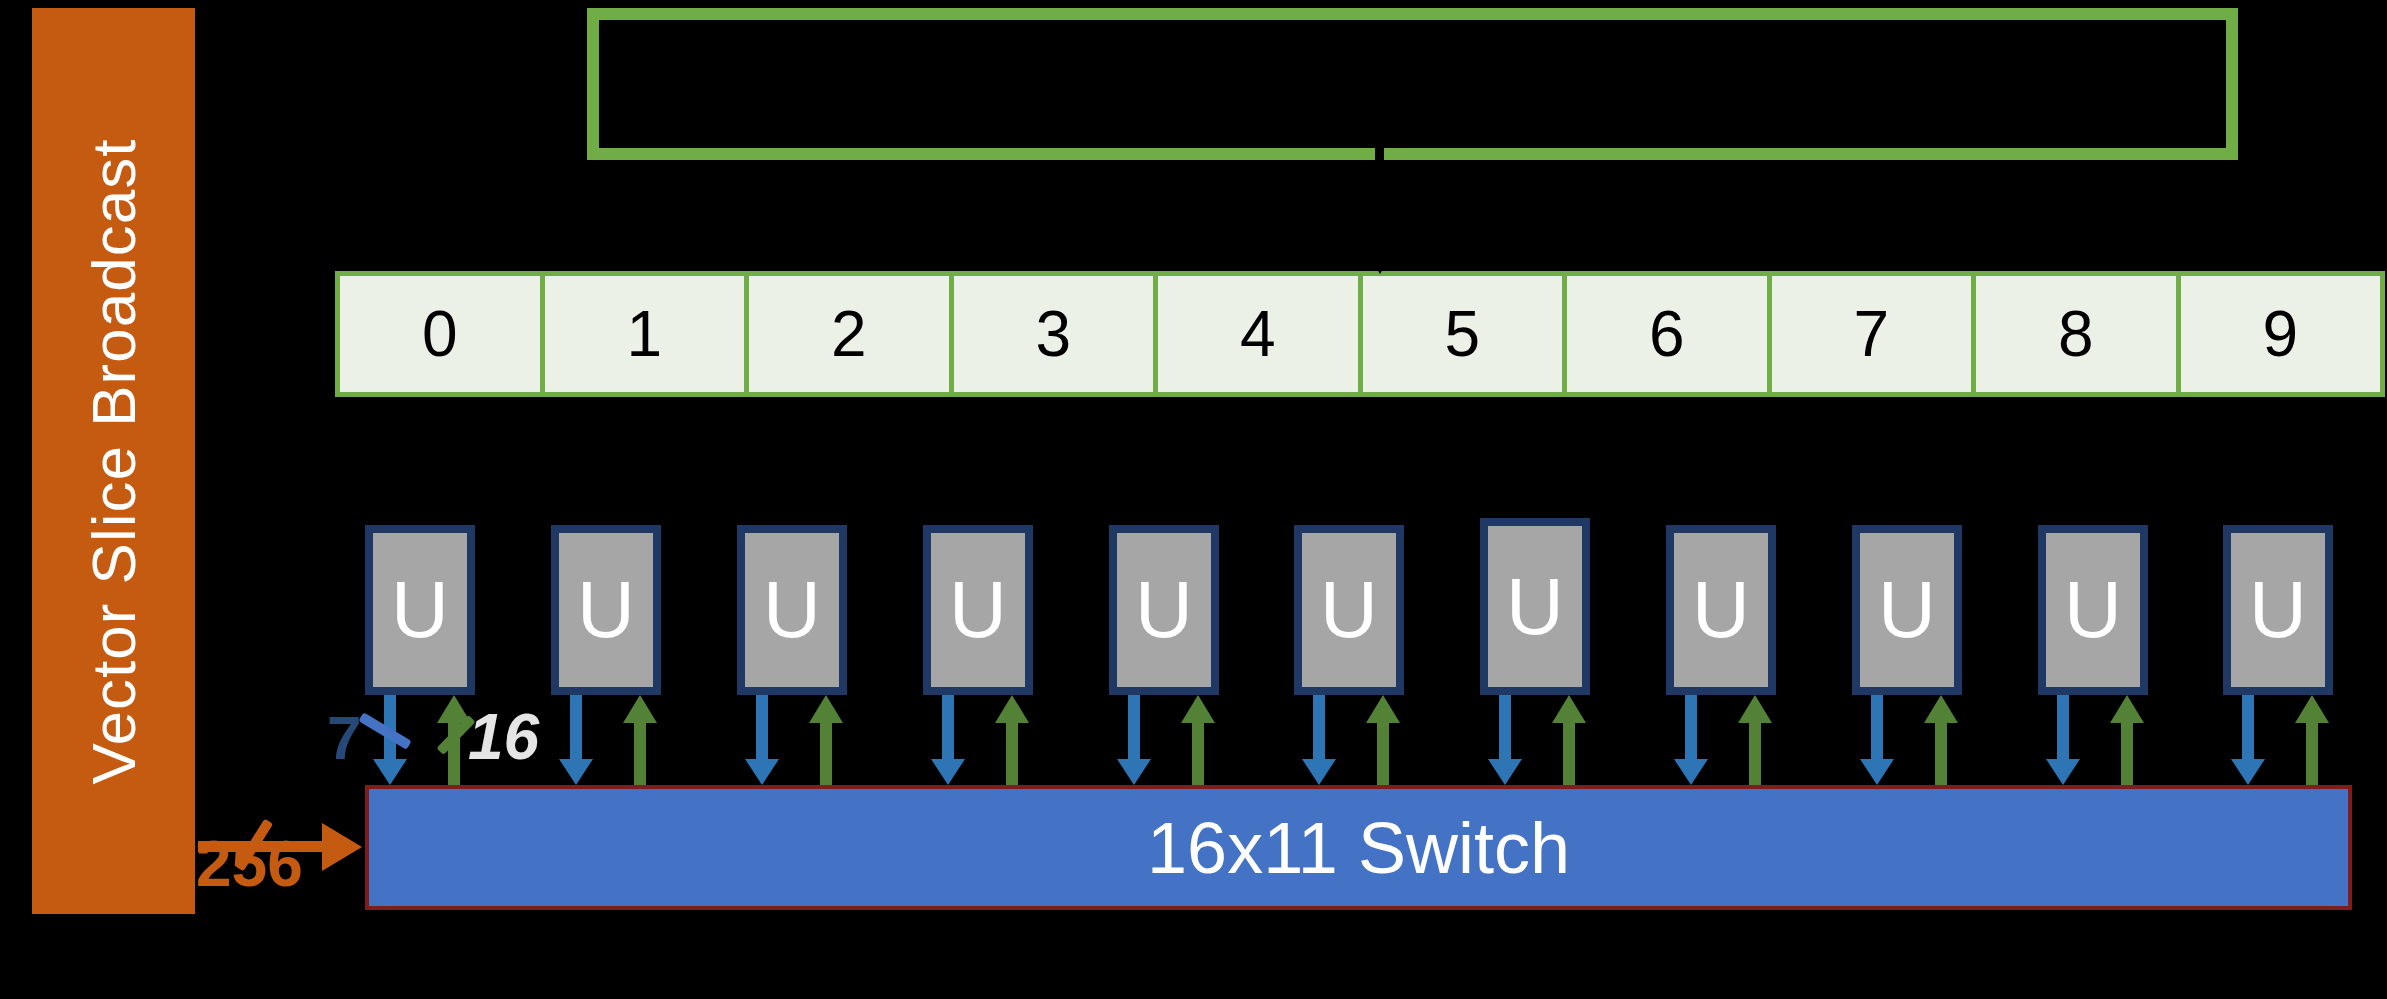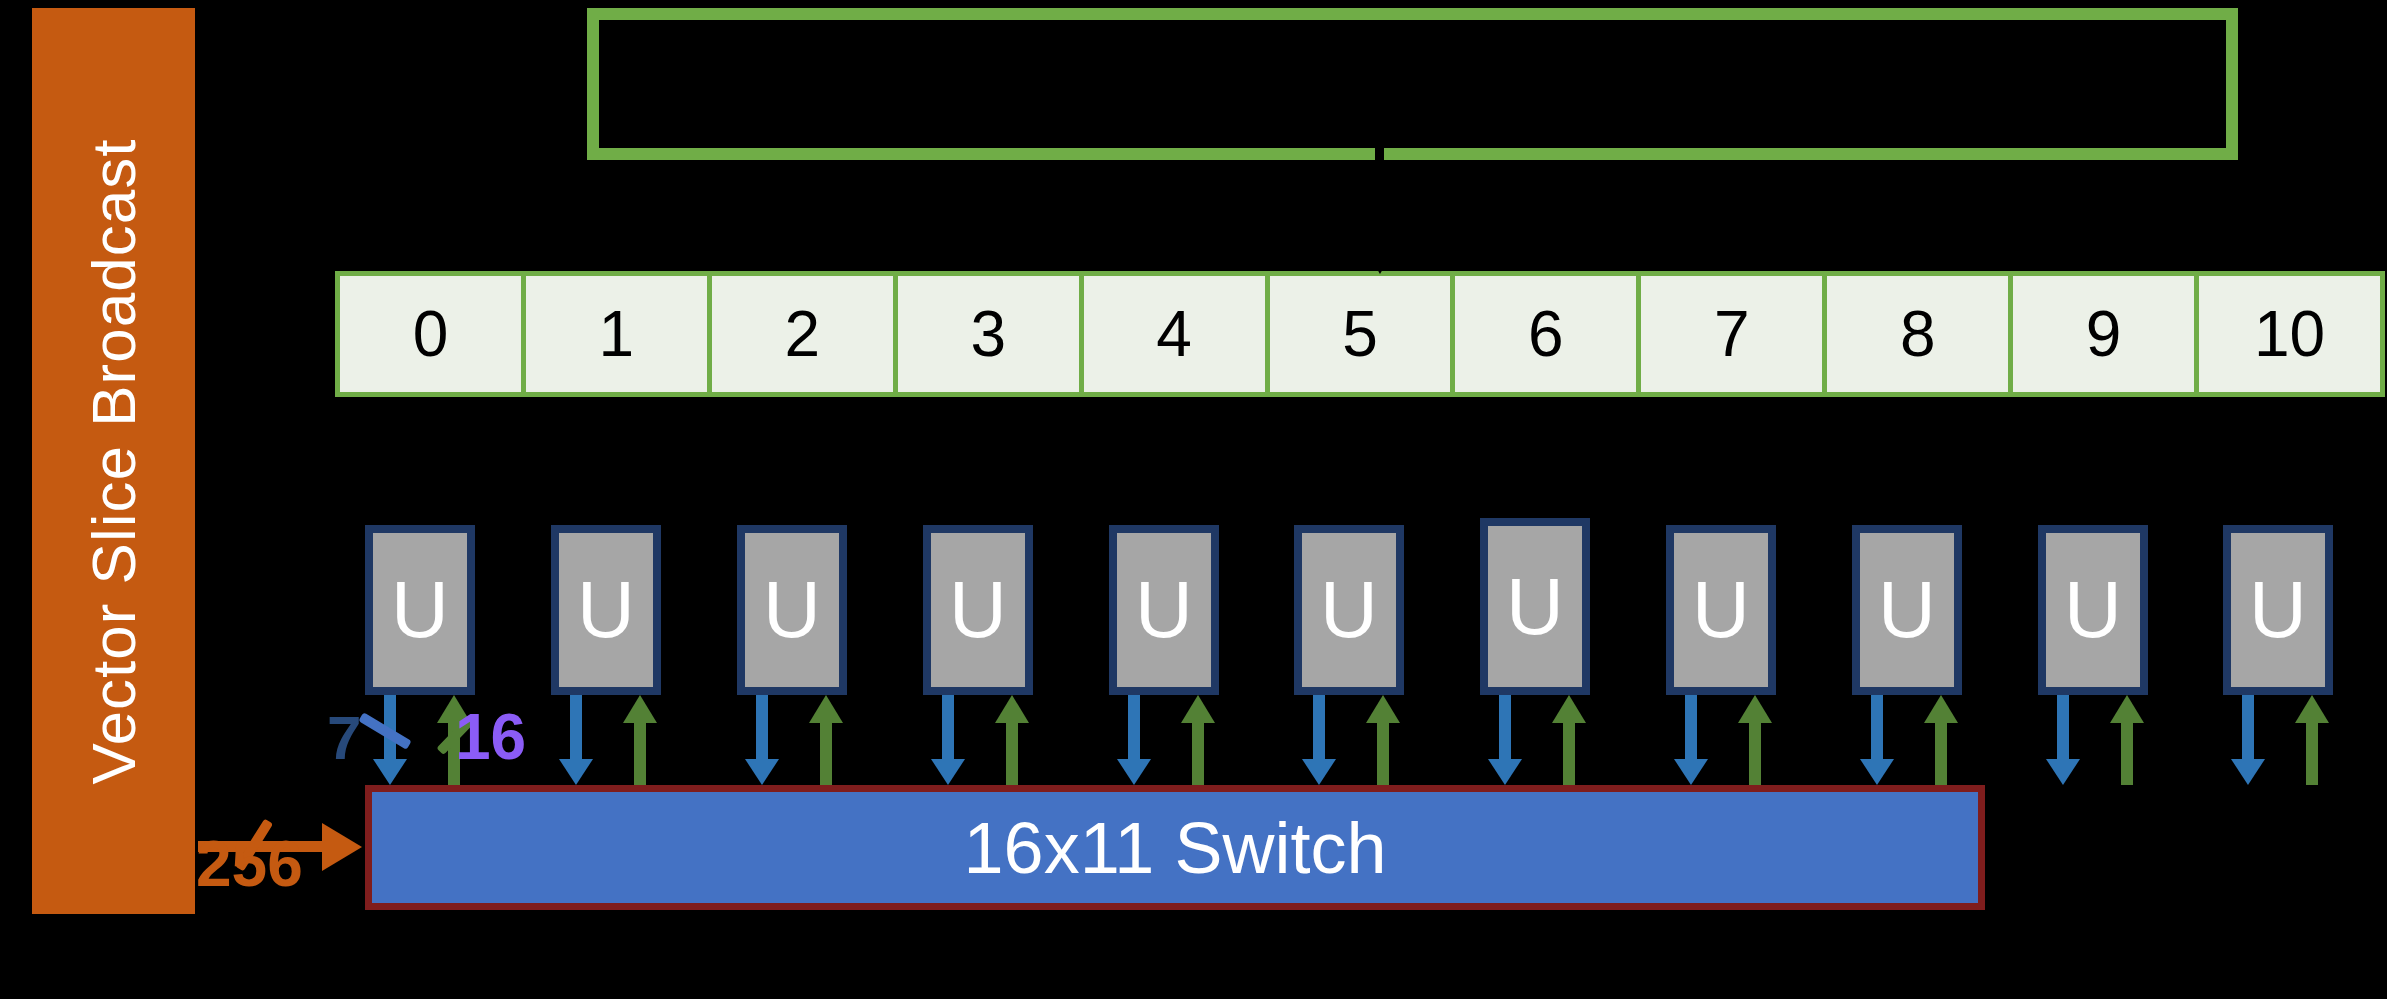--- a/index.html
+++ b/index.html
@@ -45,39 +45,39 @@
   .arr.down .shaft{top:0;height:66px;background:#2E75B6;}
   .arr.down .head{position:absolute;left:0;top:64px;width:0;height:0;
         border-left:17px solid transparent;border-right:17px solid transparent;
         border-top:26px solid #2E75B6;}
   .arr.up .head{position:absolute;left:0;top:0;width:0;height:0;
         border-left:17px solid transparent;border-right:17px solid transparent;
         border-bottom:28px solid #538135;}
   .arr.up .shaft{top:26px;height:64px;background:#538135;}
 
   
-  .switch{position:absolute;left:365px;top:785px;width:1620px;height:125px;
-        box-sizing:border-box;background:#4472C4;border:7px solid #7f1d1d;
+  .switch{position:absolute;left:365px;top:785px;width:1987px;height:125px;
+        box-sizing:border-box;background:#4472C4;border:4px solid #7f1d1d;
         display:flex;align-items:center;justify-content:center;
         color:#fff;font-size:72px;}
 
   
   .o-shaft{position:absolute;left:198px;top:841px;width:132px;height:11px;background:#C55A11;}
   .o-head{position:absolute;left:322px;top:823px;width:0;height:0;
         border-top:24px solid transparent;border-bottom:24px solid transparent;
         border-left:40px solid #C55A11;}
   .tick{position:absolute;width:10px;border-radius:3px;}
   .tick.orange{left:249px;top:817px;height:56px;background:#C55A11;transform:rotate(32deg);}
   .tick.blue{left:380px;top:703px;height:56px;background:#4472C4;transform:rotate(-59deg);}
   .tick.green{left:451px;top:712px;height:46px;background:#538135;transform:rotate(44deg);}
 
   
   .blabel{position:absolute;line-height:1;font-weight:600;}
   .lbl-7{left:327px;top:707px;color:#27497A;font-size:62px;}
-  .lbl-16{left:455px;top:705px;color:#8b5cf6;font-size:64px;}
+  .lbl-16{left:468px;top:705px;color:#e5e5e5;font-size:64px;font-style:italic;}
   .lbl-256{left:196px;top:832px;color:#C55A11;font-size:64px;}
 </style>
 </head>
 <body>
 
 <div class="canvas">
 
   <div class="vbar">
     <span class="vlabel">Vector Slice Broadcast</span>
   </div>
@@ -110,23 +110,20 @@
         <span>6</span>
       </div>
     <div class="cell">
         <span>7</span>
       </div>
     <div class="cell">
         <span>8</span>
       </div>
     <div class="cell">
         <span>9</span>
-      </div>
-    <div class="cell">
-        <span>10</span>
       </div>
   </div>
 
   <div class="unit" style="left:365px">
     <div class="u-box">
         <span>U</span>
       </div>
     <div class="arr down">
         <div class="shaft"></div>
         <div class="head"></div>

